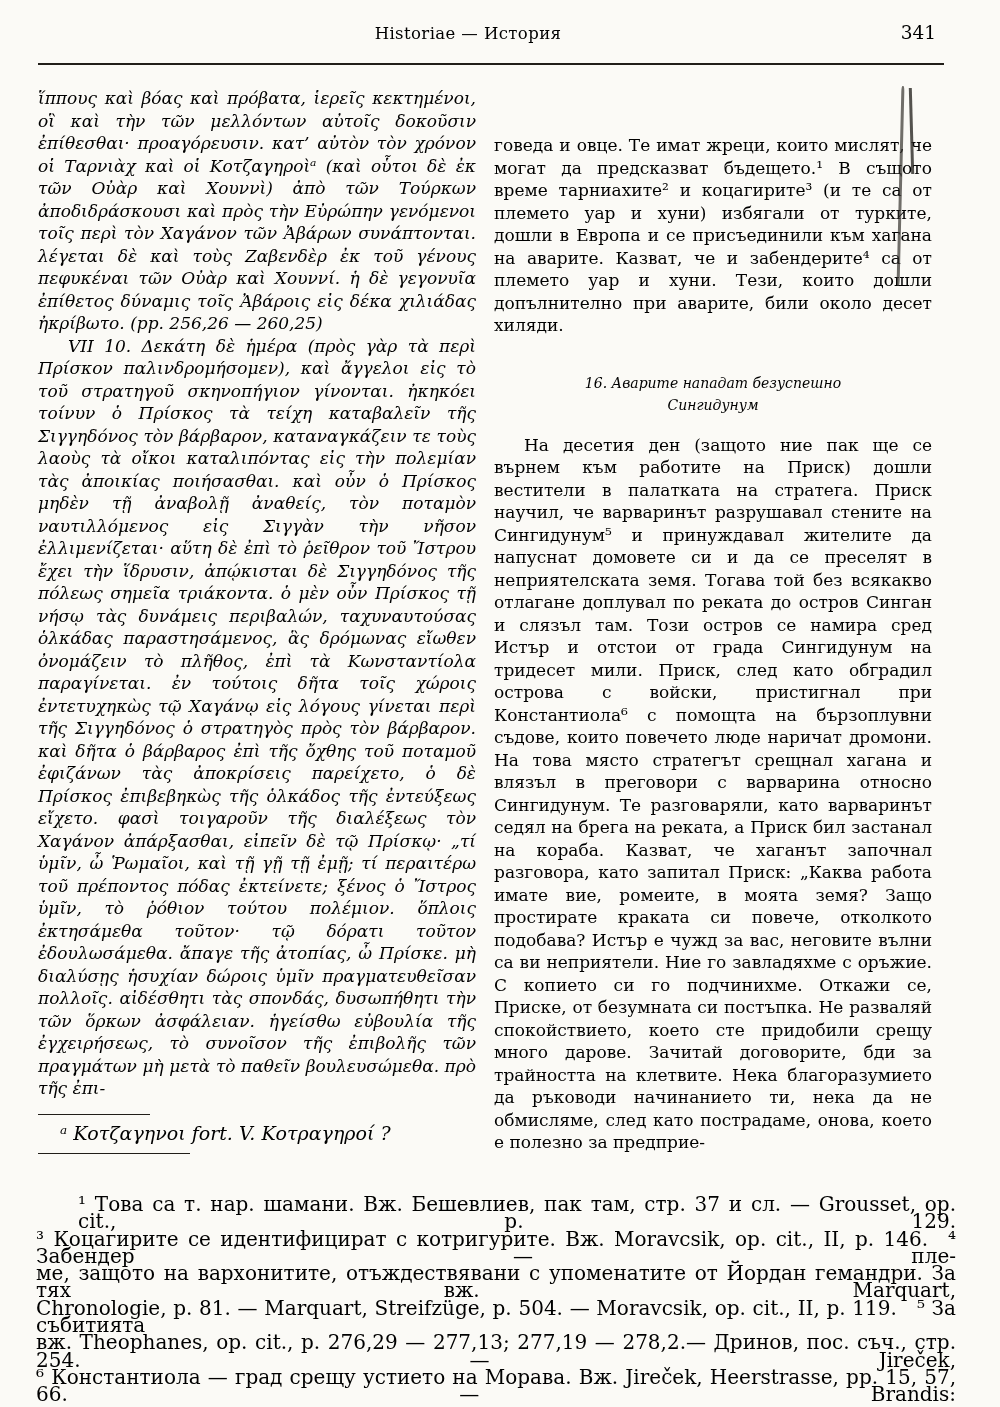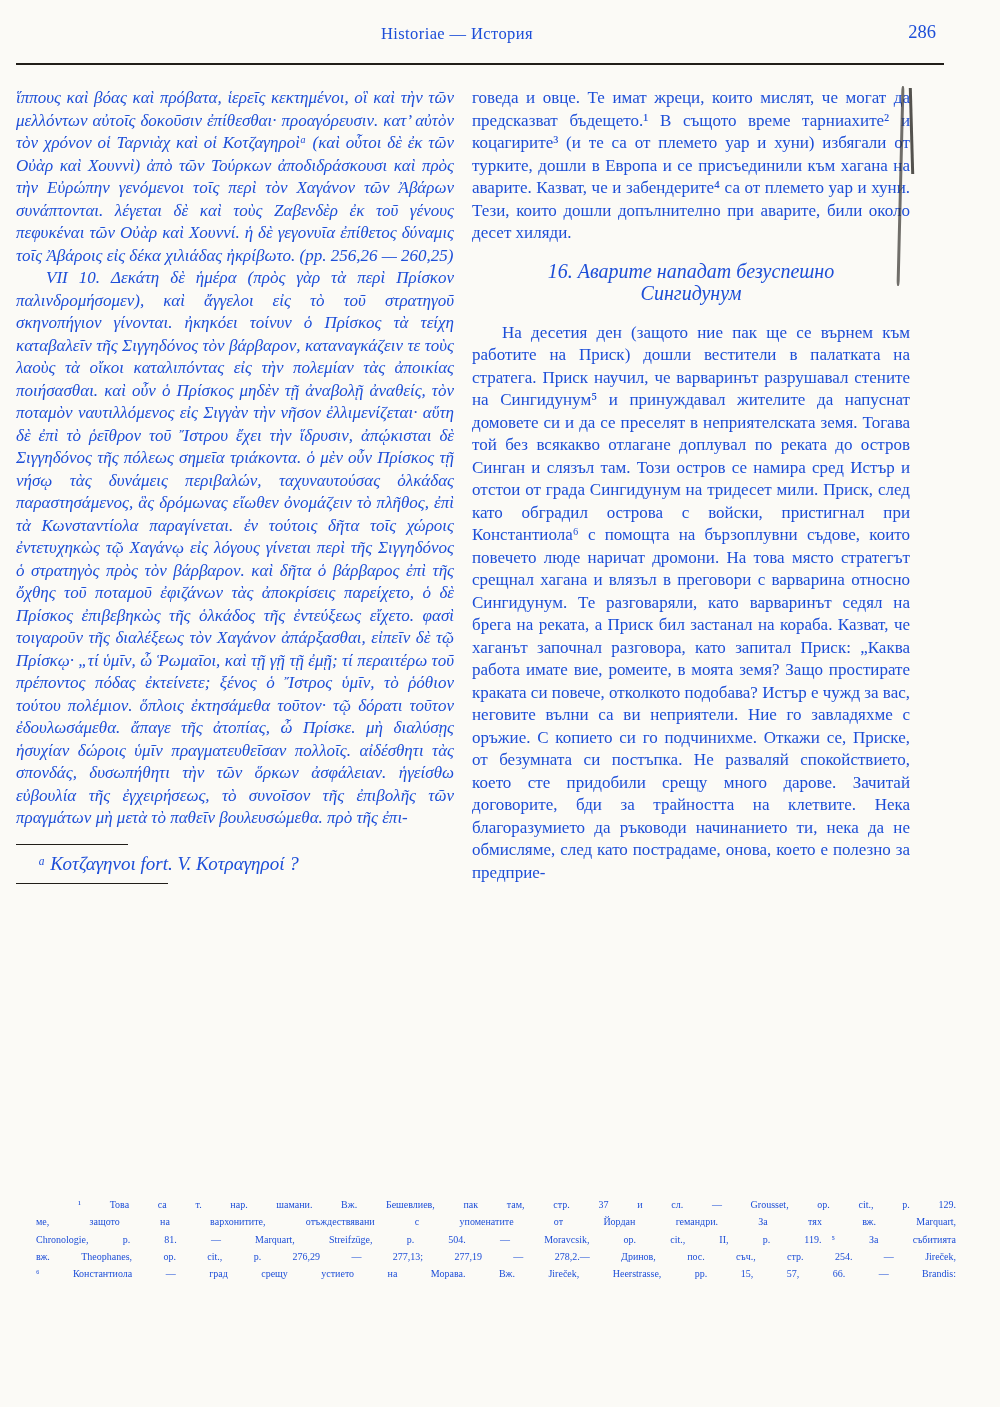--- a/index.html
+++ b/index.html
@@ -5,63 +5,62 @@
   html, body {
     margin: 0; padding: 0;
     background: #d9d6cf;
     font-family: "DejaVu Serif", serif;
   }
   .page {
     position: relative;
     width: 1000px; height: 1407px;
     margin: 0 auto;
     background: #fbfaf6;
-    color: #1d4ed8;
+    color: #000000;
     box-sizing: border-box;
-    padding: 24px 62px 0 16px;
+    padding: 24px 62px 0 38px;
     overflow: hidden;
-    font-family: Liberation Serif, serif;
   }
   
   .running-head { position: relative; height: 32px; }
   .running-title {
     position: absolute; left: 0; right: 40px;
     text-align: center; font-size: 16.5px; letter-spacing: .4px;
   }
   .page-number { position: absolute; right: 2px; top: -2px; font-size: 18.5px; }
   .header-rule {
     border: 0; border-top: 2.2px solid #211e19;
     margin: 7px -6px 0 0;
   }
   
-  .columns { display: flex; gap: 18px; margin-top: 22px; }
+  .columns { display: flex; gap: 18px; margin-top: 22px; align-items: flex-end; }
   .col {
     width: 438px;
     font-size: 17px; line-height: 22.5px;
     text-align: justify;
   }
   .col p { margin: 0; }
   .greek { font-style: italic; }
   .indent { text-indent: 30px; }
   .section-heading {
     font-style: italic; font-weight: normal;
     text-align: center; text-align-last: center;
-    font-size: 20px; line-height: 22.5px;
-    margin: 15px 0 17px;
+    font-size: 14px; line-height: 22.5px;
+    margin: 35px 0 17px;
     white-space: pre-line;
   }
   
   .apparatus { margin-top: 14px; font-size: 19px; line-height: 19px; text-align: left; }
   .apparatus-rule { width: 112px; border: 0; border-top: 1.6px solid #211e19; margin: 0 0 9px 0; }
   .apparatus-text { font-style: italic; text-indent: 22px; }
   .footnote-sep { width: 152px; border: 0; border-top: 1.6px solid #211e19; margin: 10px 0 0 0; }
   
   .footnotes {
     position: absolute; left: 36px; right: 44px; top: 1196px;
-    font-size: 10px; line-height: 17.3px;
+    font-size: 20px; line-height: 17.3px;
   }
   .fn-line { text-align: justify; text-align-last: justify; }
   .fn-line.first { padding-left: 42px; }
   .fn-line.last { text-align-last: left; }
   
   .pencil-mark-long {
     position: absolute; left: 899px; top: 86px;
     width: 2.5px; height: 200px;
     background: #35322d; opacity: .7;
     border-radius: 40% / 6px;
@@ -74,21 +73,21 @@
     transform: rotate(-1.6deg);
   }
 </style>
 </head>
 <body>
 
 <div class="page">
 
   <div class="running-head">
     <div class="running-title">Historiae — История</div>
-    <div class="page-number">286</div>
+    <div class="page-number">341</div>
   </div>
   <hr class="header-rule">
 
   <div class="columns">
 
     <section class="col" lang="grc">
       <p class="greek">ἵππους καὶ βόας καὶ πρόβατα, ἱερεῖς κεκτημένοι, οἳ καὶ τὴν τῶν μελλόντων αὐτοῖς δοκοῦσιν ἐπίθεσθαι· προαγόρευσιν. κατ’ αὐτὸν τὸν χρόνον οἱ Ταρνιὰχ καὶ οἱ Κοτζαγηροὶᵃ (καὶ οὗτοι δὲ ἐκ τῶν Οὐὰρ καὶ Χουννὶ) ἀπὸ τῶν Τούρκων ἀποδιδράσκουσι καὶ πρὸς τὴν Εὐρώπην γενόμενοι τοῖς περὶ τὸν Χαγάνον τῶν Ἀβάρων συνάπτονται. λέγεται δὲ καὶ τοὺς Ζαβενδὲρ ἐκ τοῦ γένους πεφυκέναι τῶν Οὐὰρ καὶ Χουννί. ἡ δὲ γεγονυῖα ἐπίθετος δύναμις τοῖς Ἀβάροις εἰς δέκα χιλιάδας ἠκρίβωτο. (pp. 256,26 — 260,25)</p>
       <p class="greek indent">VII 10. Δεκάτη δὲ ἡμέρα (πρὸς γὰρ τὰ περὶ Πρίσκον παλινδρομήσομεν), καὶ ἄγγελοι εἰς τὸ τοῦ στρατηγοῦ σκηνοπήγιον γίνονται. ἠκηκόει τοίνυν ὁ Πρίσκος τὰ τείχη καταβαλεῖν τῆς Σιγγηδόνος τὸν βάρβαρον, καταναγκάζειν τε τοὺς λαοὺς τὰ οἴκοι καταλιπόντας εἰς τὴν πολεμίαν τὰς ἀποικίας ποιήσασθαι. καὶ οὖν ὁ Πρίσκος μηδὲν τῇ ἀναβολῇ ἀναθείς, τὸν ποταμὸν ναυτιλλόμενος εἰς Σιγγὰν τὴν νῆσον ἐλλιμενίζεται· αὕτη δὲ ἐπὶ τὸ ῥεῖθρον τοῦ Ἴστρου ἔχει τὴν ἵδρυσιν, ἀπῴκισται δὲ Σιγγηδόνος τῆς πόλεως σημεῖα τριάκοντα. ὁ μὲν οὖν Πρίσκος τῇ νήσῳ τὰς δυνάμεις περιβαλών, ταχυναυτούσας ὁλκάδας παραστησάμενος, ἃς δρόμωνας εἴωθεν ὀνομάζειν τὸ πλῆθος, ἐπὶ τὰ Κωνσταντίολα παραγίνεται. ἐν τούτοις δῆτα τοῖς χώροις ἐντετυχηκὼς τῷ Χαγάνῳ εἰς λόγους γίνεται περὶ τῆς Σιγγηδόνος ὁ στρατηγὸς πρὸς τὸν βάρβαρον. καὶ δῆτα ὁ βάρβαρος ἐπὶ τῆς ὄχθης τοῦ ποταμοῦ ἐφιζάνων τὰς ἀποκρίσεις παρείχετο, ὁ δὲ Πρίσκος ἐπιβεβηκὼς τῆς ὁλκάδος τῆς ἐντεύξεως εἴχετο. φασὶ τοιγαροῦν τῆς διαλέξεως τὸν Χαγάνον ἀπάρξασθαι, εἰπεῖν δὲ τῷ Πρίσκῳ· „τί ὑμῖν, ὦ Ῥωμαῖοι, καὶ τῇ γῇ τῇ ἐμῇ; τί περαιτέρω τοῦ πρέποντος πόδας ἐκτείνετε; ξένος ὁ Ἴστρος ὑμῖν, τὸ ῥόθιον τούτου πολέμιον. ὅπλοις ἐκτησάμεθα τοῦτον· τῷ δόρατι τοῦτον ἐδουλωσάμεθα. ἄπαγε τῆς ἀτοπίας, ὦ Πρίσκε. μὴ διαλύσῃς ἡσυχίαν δώροις ὑμῖν πραγματευθεῖσαν πολλοῖς. αἰδέσθητι τὰς σπονδάς, δυσωπήθητι τὴν τῶν ὅρκων ἀσφάλειαν. ἡγείσθω εὐβουλία τῆς ἐγχειρήσεως, τὸ συνοῖσον τῆς ἐπιβολῆς τῶν πραγμάτων μὴ μετὰ τὸ παθεῖν βουλευσώμεθα. πρὸ τῆς ἐπι-</p>
       <div class="apparatus">
         <hr class="apparatus-rule">
@@ -101,20 +100,21 @@
       <p>говеда и овце. Те имат жреци, които мислят, че могат да предсказват бъдещето.¹ В същото време тарниахите² и коцагирите³ (и те са от племето уар и хуни) избягали от турките, дошли в Европа и се присъединили към хагана на аварите. Казват, че и забендерите⁴ са от племето уар и хуни. Тези, които дошли допълнително при аварите, били около десет хиляди.</p>
       <h3 class="section-heading">16. Аварите нападат безуспешно
 Сингидунум</h3>
       <p class="indent">На десетия ден (защото ние пак ще се върнем към работите на Приск) дошли вестители в палатката на стратега. Приск научил, че варваринът разрушавал стените на Сингидунум⁵ и принуждавал жителите да напуснат домовете си и да се преселят в неприятелската земя. Тогава той без всякакво отлагане доплувал по реката до остров Синган и слязъл там. Този остров се намира сред Истър и отстои от града Сингидунум на тридесет мили. Приск, след като обградил острова с войски, пристигнал при Константиола⁶ с помощта на бързоплувни съдове, които повечето люде наричат дромони. На това място стратегът срещнал хагана и влязъл в преговори с варварина относно Сингидунум. Те разговаряли, като варваринът седял на брега на реката, а Приск бил застанал на кораба. Казват, че хаганът започнал разговора, като запитал Приск: „Каква работа имате вие, ромеите, в моята земя? Защо простирате краката си повече, отколкото подобава? Истър е чужд за вас, неговите вълни са ви неприятели. Ние го завладяхме с оръжие. С копието си го подчинихме. Откажи се, Приске, от безумната си постъпка. Не разваляй спокойствието, което сте придобили срещу много дарове. Зачитай договорите, бди за трайността на клетвите. Нека благоразумието да ръководи начинанието ти, нека да не обмисляме, след като пострадаме, онова, което е полезно за предприе-</p>
     </section>
 
   </div>
 
   <div class="footnotes">
     <div class="fn-line first">¹ Това са т. нар. шамани. Вж. Бешевлиев, пак там, стр. 37 и сл. — Grousset, op. cit., p. 129.</div>
+    <div class="fn-line">³ Коцагирите се идентифицират с котригурите. Вж. Moravcsik, op. cit., II, p. 146. ⁴ Забендер — пле-</div>
     <div class="fn-line">ме, защото на вархонитите, отъждествявани с упоменатите от Йордан гемандри. За тях вж. Marquart,</div>
     <div class="fn-line">Chronologie, p. 81. — Marquart, Streifzüge, p. 504. — Moravcsik, op. cit., II, p. 119. ⁵ За събитията</div>
     <div class="fn-line">вж. Theophanes, op. cit., p. 276,29 — 277,13; 277,19 — 278,2.— Дринов, пос. съч., стр. 254. — Jireček,</div>
     <div class="fn-line">⁶ Константиола — град срещу устието на Морава. Вж. Jireček, Heerstrasse, pp. 15, 57, 66. — Brandis:</div>
   </div>
 
   <div class="pencil-mark-long"></div>
   <div class="pencil-mark-short"></div>
 
 </div>

